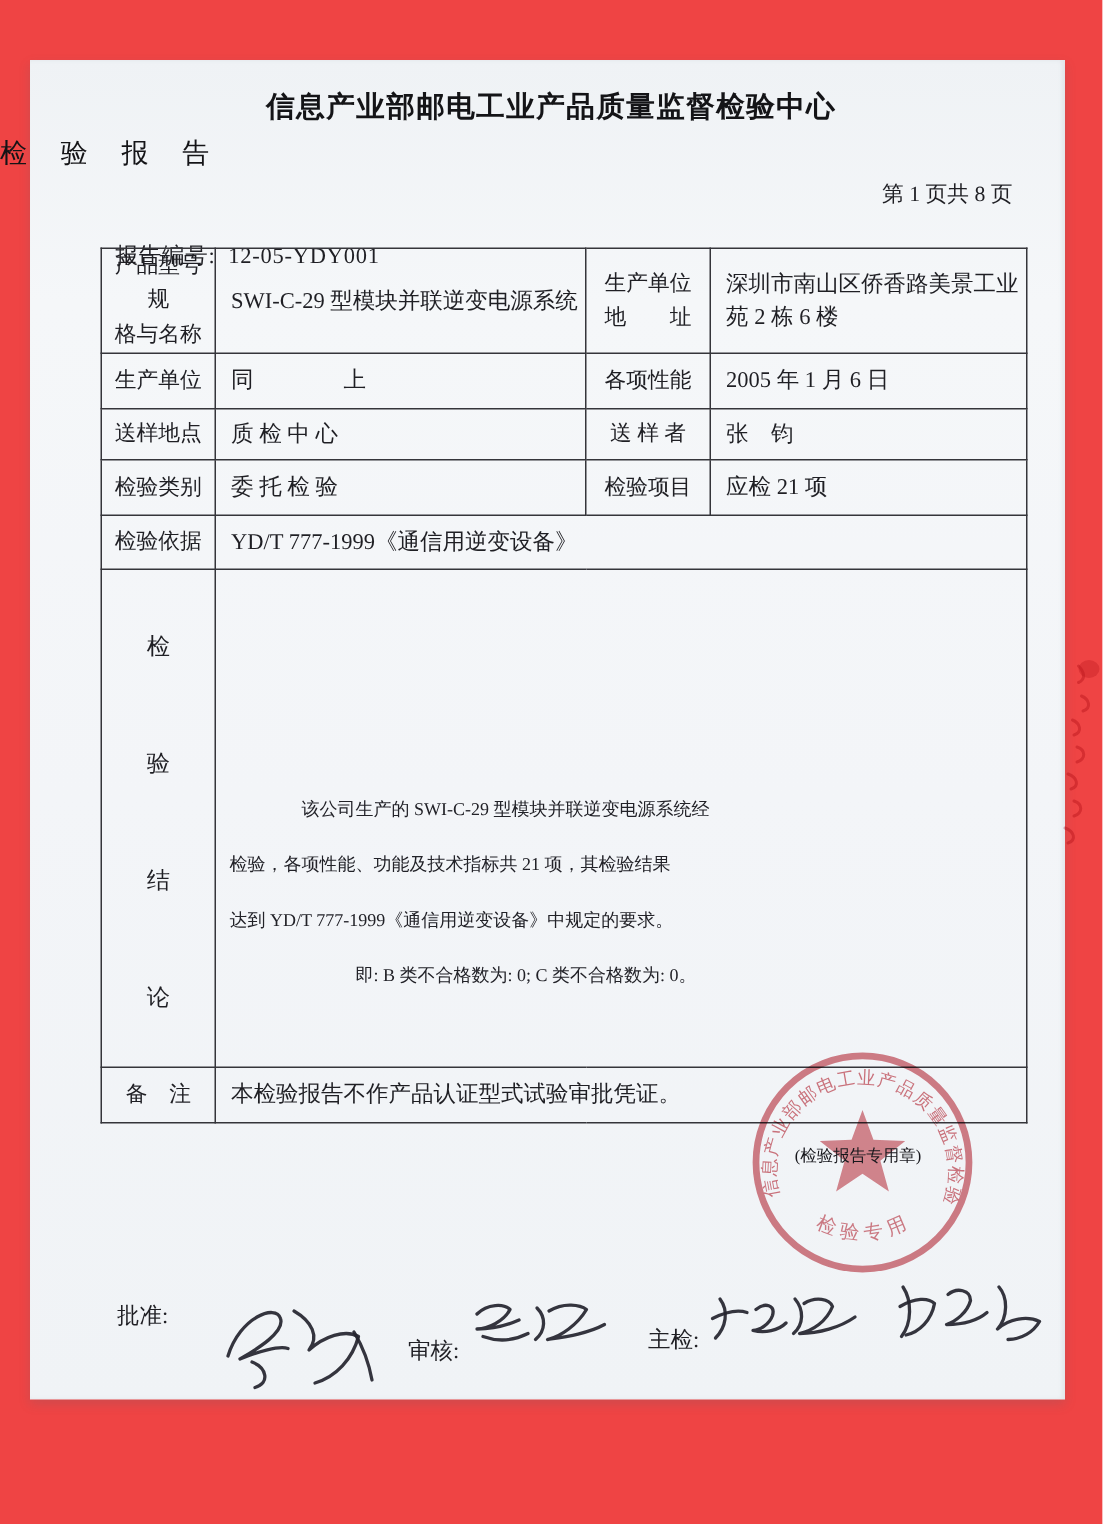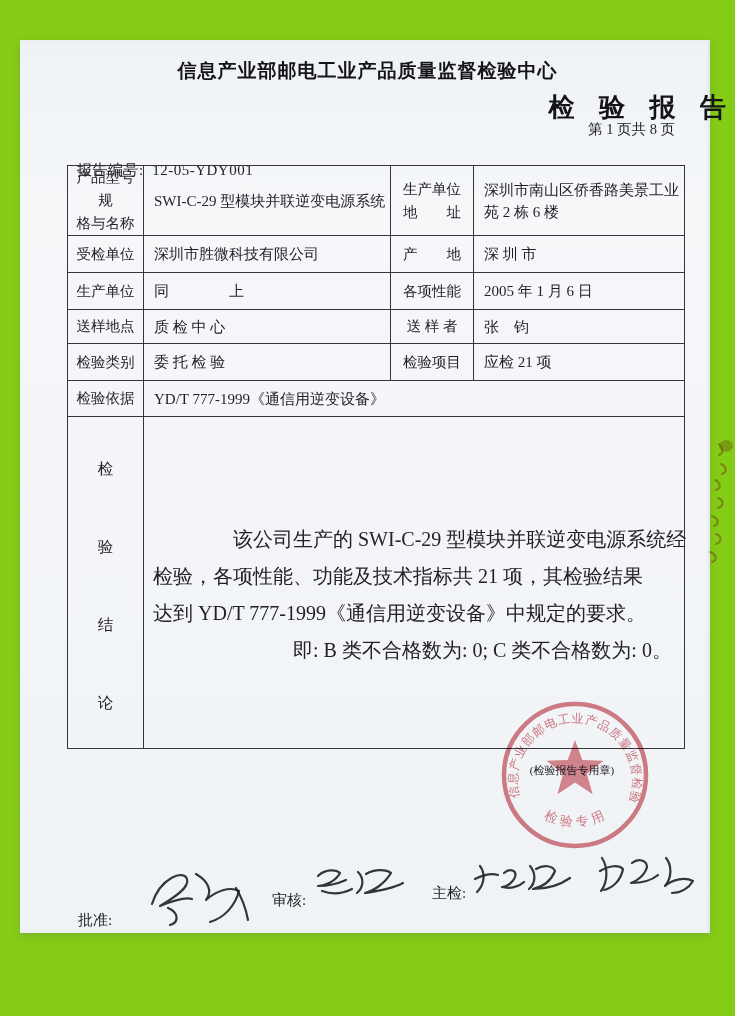--- a/index.html
+++ b/index.html
@@ -1,58 +1,58 @@
 <!DOCTYPE html>
 <html><head>
 <meta charset="utf-8">
 <style>
   html,body{margin:0;padding:0;background:#ffffff;}
   .page{
     position:relative;width:735px;height:1016px;overflow:hidden;
-    background:#84cc16;
+    background:#ef4444;
     font-family:"Liberation Serif","DejaVu Serif",serif;
     color:#1f1f24;
   }
   .paper{
     position:absolute;left:20px;top:40px;width:690px;height:893px;
     background:linear-gradient(180deg,#eff2f5 0%,#f5f7f9 18%,#f3f5f8 55%,#f0f3f6 100%);
     box-shadow:0 3px 7px rgba(90,100,115,.22), inset -2px 0 3px rgba(120,130,145,.12);
   }
   .abs{position:absolute;}
   .org-title{
     left:0;right:0;top:58px;text-align:center;
     font-size:19px;font-weight:bold;letter-spacing:1px;color:#141417;
   }
   .report-title{
-    left:0;right:0;top:90px;text-align:right;
-    font-size:26px;font-weight:bold;letter-spacing:9px;color:#141417;
+    left:0;right:0;top:90px;text-align:left;
+    font-size:18px;font-weight:normal;letter-spacing:9px;color:#141417;
   }
   .report-no{left:77px;top:129px;font-size:15px;letter-spacing:.5px;margin-top:32px;}
   .page-info{right:60px;top:120px;font-size:14.5px;text-align:center;}
   table.info{
     position:absolute;left:67px;top:165px;width:617px;
     border-collapse:collapse;table-layout:fixed;
     font-size:15px;color:#1f1f24;
   }
   table.info td{
     border:1.5px solid #35353a;vertical-align:middle;
     white-space:pre-line;overflow:visible;
   }
   td.lab{text-align:center;font-size:14.5px;line-height:23px;padding:0 2px;}
   td.val{text-align:left;padding-left:10px;line-height:22px;}
   td.vert{line-height:78px;padding-top:6px;font-size:15.5px;}
   .conclusion-text{
-    left:153px;top:521px;width:490px;font-size:20px;line-height:37px;
+    left:153px;top:521px;width:490px;font-size:12px;line-height:37px;
     white-space:pre;color:#222228;
   }
   .seal-svg{left:497px;top:697px;mix-blend-mode:multiply;opacity:.92;}
   .seal-caption{left:506px;top:763px;width:132px;text-align:center;font-size:11px;color:#17171c;}
   .issue-date{right:63px;top:796px;font-size:15px;color:#1c1c22;letter-spacing:.5px;}
   .sig-label{font-size:15px;color:#1f1f24;}
-  .lbl-approve{left:78px;top:911px;}
+  .lbl-approve{left:78px;top:868px;}
   .lbl-review{left:272px;top:866px;margin-top:25px;}
   .lbl-chief{left:432px;top:864px;margin-top:20px;}
   .sig-svg path{fill:none;stroke:#24242e;stroke-width:2.2;stroke-linecap:round;stroke-linejoin:round;opacity:.92;}
   .edge-seal{left:693px;top:436px;mix-blend-mode:multiply;}
   .edge-seal path{fill:none;stroke:#cf6478;stroke-width:2;stroke-linecap:round;opacity:.55;}
 </style>
 </head>
 <body>
 
 <div class="page">
@@ -74,26 +74,20 @@
         <tr style="height:52px">
       <td class="lab">产品型号规
 格与名称</td>
       <td class="val">SWI-C-29 型模块并联逆变电源系统</td>
       <td class="lab">生产单位
 地　　址</td>
       <td class="val">深圳市南山区侨香路美景工业
 苑 2 栋 6 楼</td>
     </tr>
     <tr style="height:37px">
-      <td class="lab">受检单位</td>
-      <td class="val">深圳市胜微科技有限公司</td>
-      <td class="lab">产　　地</td>
-      <td class="val">深 圳 市</td>
-    </tr>
-    <tr style="height:37px">
       <td class="lab">生产单位</td>
       <td class="val">同　　　　上</td>
       <td class="lab">各项性能</td>
       <td class="val">2005 年 1 月 6 日</td>
     </tr>
     <tr style="height:34px">
       <td class="lab">送样地点</td>
       <td class="val">质 检 中 心</td>
       <td class="lab">送 样 者</td>
       <td class="val">张　钧</td>
@@ -107,20 +101,24 @@
     <tr style="height:36px">
       <td class="lab">检验依据</td>
       <td class="val" colspan="3">YD/T 777-1999《通信用逆变设备》</td>
     </tr>
     <tr style="height:332px">
       <td class="lab vert">检
 验
 结
 论</td>
       <td colspan="3"></td>
+    </tr>
+    <tr style="height:37px">
+      <td class="lab">备　注</td>
+      <td class="val" colspan="3">本检验报告不作产品认证型式试验审批凭证。</td>
     </tr>
   </tbody>
     </table>
 
   <div class="abs conclusion-text">　　　　该公司生产的 SWI-C-29 型模块并联逆变电源系统经
 检验，各项性能、功能及技术指标共 21 项，其检验结果
 达到 YD/T 777-1999《通信用逆变设备》中规定的要求。
 　　　　　　　即: B 类不合格数为: 0; C 类不合格数为: 0。</div>
 
   <svg class="abs seal-svg" width="156" height="156" viewBox="0 0 156 156">

